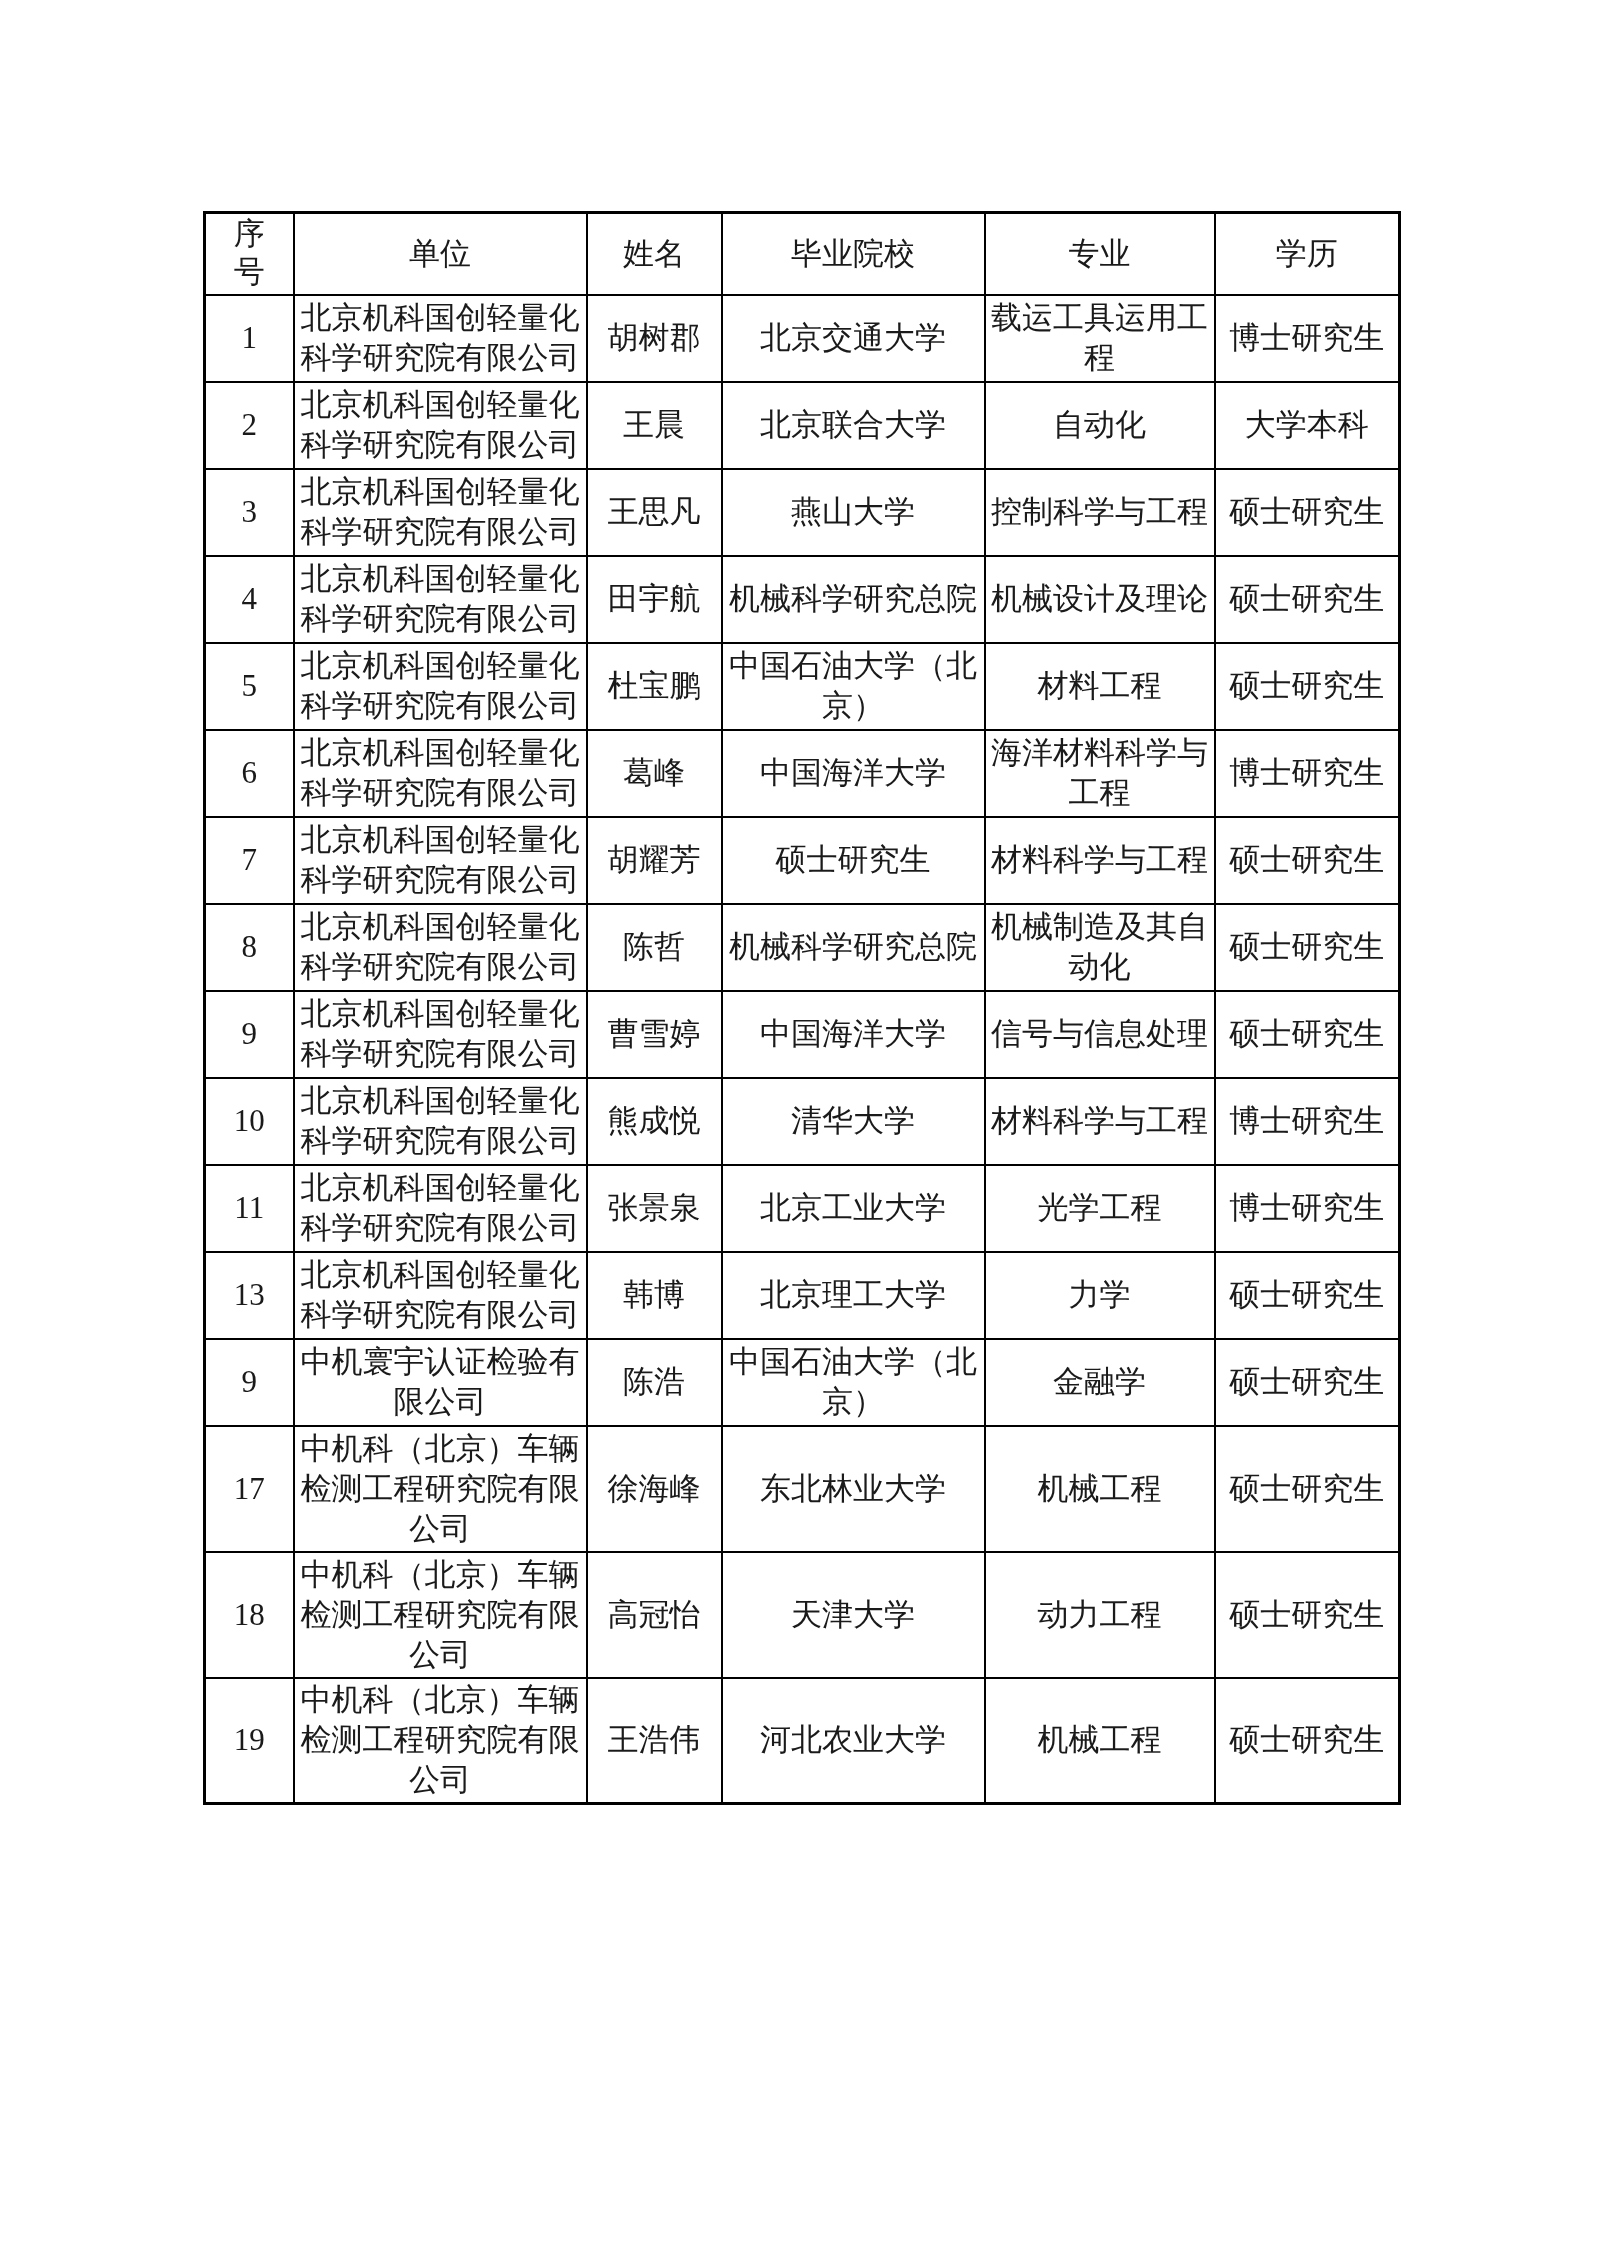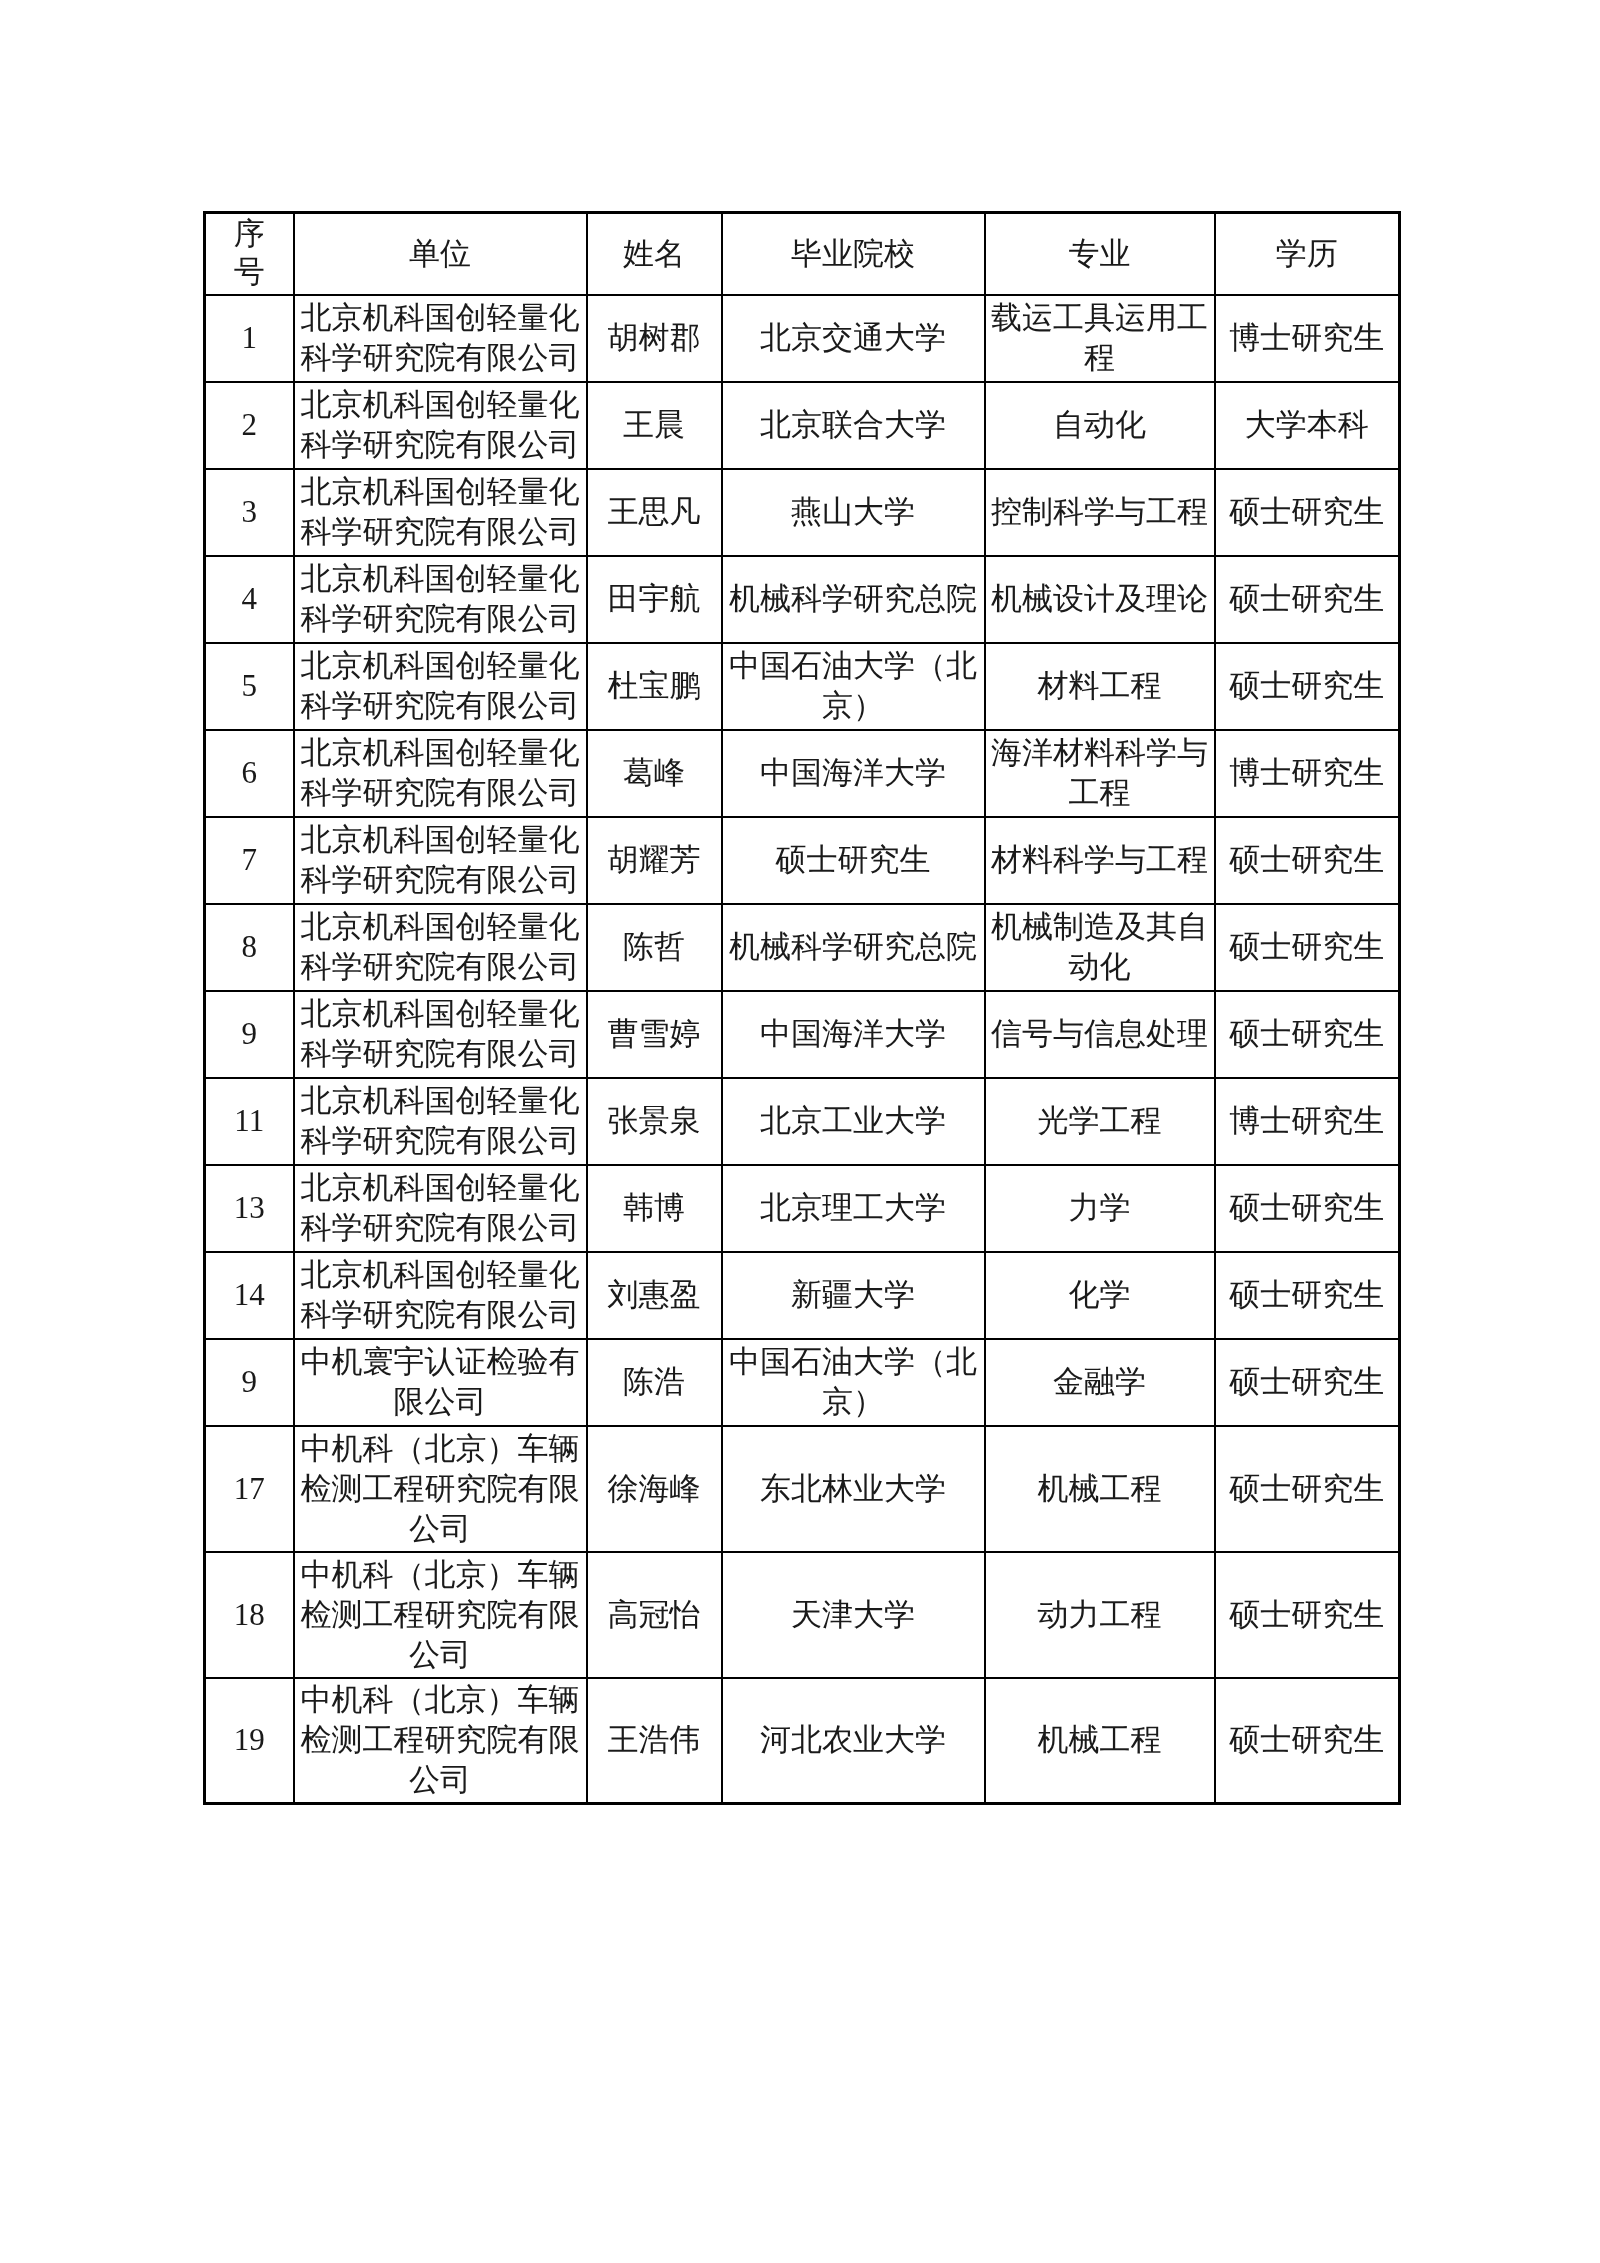--- a/index.html
+++ b/index.html
@@ -160,41 +160,41 @@
   </tr>
         <tr>
     <td><span>9</span></td>
     <td><span>北京机科国创轻量化科学研究院有限公司</span></td>
     <td><span>曹雪婷</span></td>
     <td><span>中国海洋大学</span></td>
     <td><span>信号与信息处理</span></td>
     <td><span>硕士研究生</span></td>
   </tr>
         <tr>
+    <td><span>10</span></td>
+    <td><span>北京机科国创轻量化科学研究院有限公司</span></td>
+    <td><span>熊成悦</span></td>
+    <td><span>清华大学</span></td>
+    <td><span>材料科学与工程</span></td>
+    <td><span>博士研究生</span></td>
+  </tr>
+        <tr>
     <td><span>11</span></td>
     <td><span>北京机科国创轻量化科学研究院有限公司</span></td>
     <td><span>张景泉</span></td>
     <td><span>北京工业大学</span></td>
     <td><span>光学工程</span></td>
     <td><span>博士研究生</span></td>
   </tr>
         <tr>
     <td><span>13</span></td>
     <td><span>北京机科国创轻量化科学研究院有限公司</span></td>
     <td><span>韩博</span></td>
     <td><span>北京理工大学</span></td>
     <td><span>力学</span></td>
-    <td><span>硕士研究生</span></td>
-  </tr>
-        <tr>
-    <td><span>14</span></td>
-    <td><span>北京机科国创轻量化科学研究院有限公司</span></td>
-    <td><span>刘惠盈</span></td>
-    <td><span>新疆大学</span></td>
-    <td><span>化学</span></td>
     <td><span>硕士研究生</span></td>
   </tr>
         <tr>
     <td><span>9</span></td>
     <td><span>中机寰宇认证检验有限公司</span></td>
     <td><span>陈浩</span></td>
     <td><span>中国石油大学（北京）</span></td>
     <td><span>金融学</span></td>
     <td><span>硕士研究生</span></td>
   </tr>

